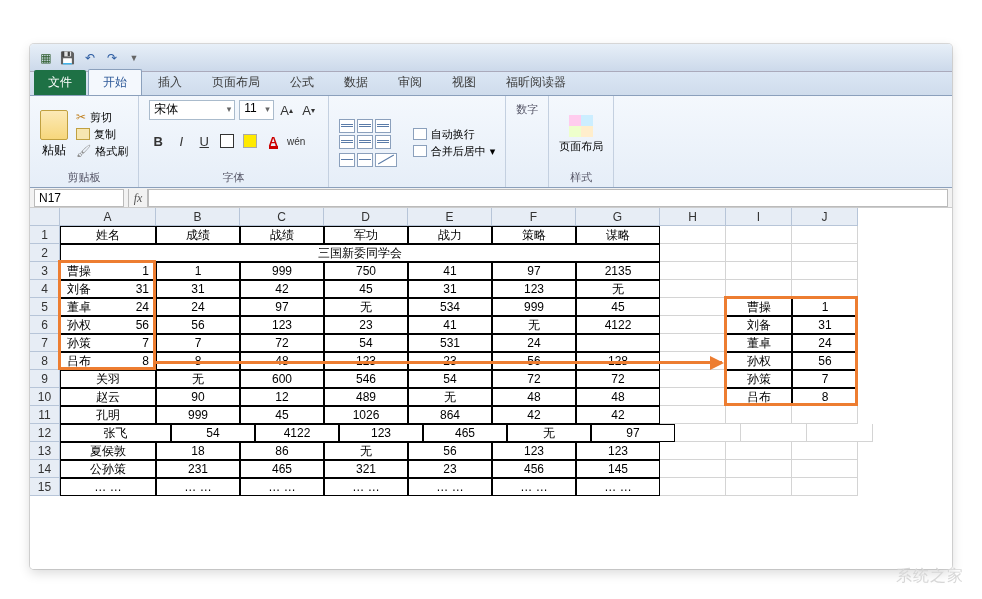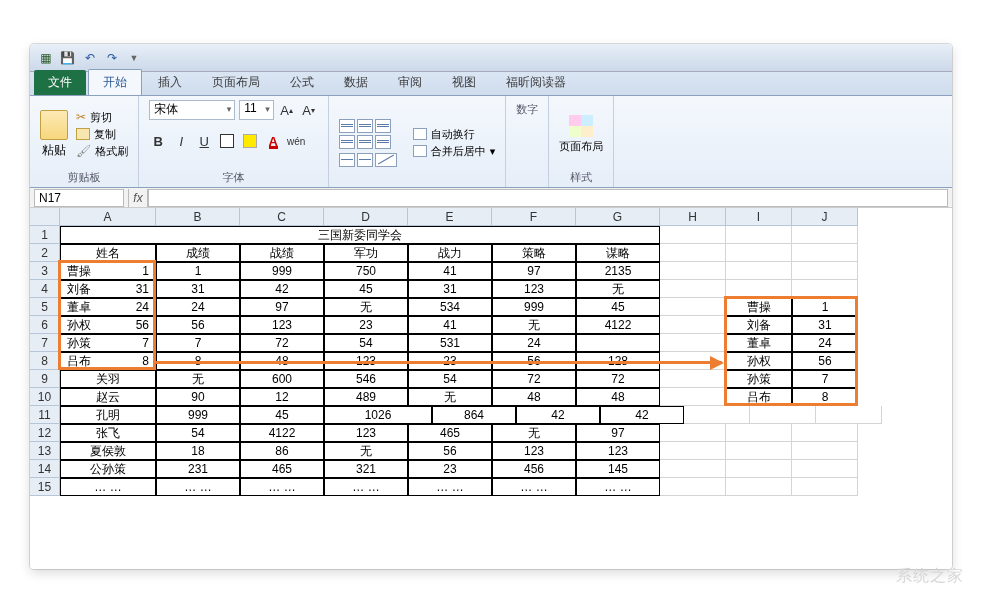--- a/index.html
+++ b/index.html
@@ -63,21 +63,21 @@
 .style-col { display:flex; flex-direction:column; align-items:center; gap:2px; }
 .style-ico1 { width:24px; height:22px; display:flex; flex-wrap:wrap; }
 .style-ico1 i { width:12px; height:11px; }
 .style-ico1 i:nth-child(1){background:#fce;} .style-ico1 i:nth-child(2){background:#cef;} .style-ico1 i:nth-child(3){background:#efc;} .style-ico1 i:nth-child(4){background:#fec;}
 .style-ico2 { width:24px; height:22px; background:repeating-linear-gradient(#6aa,#6aa 3px,#fff 3px,#fff 6px); border:1px solid #599; }
 .style-lbl { font-size:11px; }
 
 
 .fx-bar { height:20px; background:#f2f2f2; border-bottom:1px solid #ccc; display:flex; align-items:flex-end; }
 .name-box { width:90px; height:18px; border:1px solid #bbb; background:#fff; margin:0 4px; padding:0 4px; font-size:12px; display:flex; align-items:center; }
-.fx-lbl { width:20px; text-align:center; font-style:italic; color:#555; border-left:1px solid #bbb; border-right:1px solid #bbb; height:18px; line-height:18px; }
+.fx-lbl { width:20px; text-align:center; font-style:italic; color:#555; border-left:1px solid #bbb; border-right:1px solid #bbb; height:18px; line-height:18px;font-family:Liberation Serif, serif; }
 .fx-input { flex:1; height:18px; border:1px solid #bbb; background:#fff; margin-right:4px; }
 
 
 .sheet { position:relative; background:#fff; height:calc(100% - 28px - 24px - 92px - 20px); overflow:hidden; }
 .corner { position:absolute; left:0; top:0; width:30px; height:18px; background:#e7edf5; border-right:1px solid #b7c5d8; border-bottom:1px solid #b7c5d8; }
 .col-headers { position:absolute; left:30px; top:0; height:18px; display:flex; }
 .ch { background:#e7edf5; border-right:1px solid #b7c5d8; border-bottom:1px solid #b7c5d8; text-align:center; font-size:12px; color:#333; line-height:18px; }
 .row-headers { position:absolute; left:0; top:18px; width:30px; }
 .rh { height:18px; background:#e7edf5; border-right:1px solid #b7c5d8; border-bottom:1px solid #b7c5d8; text-align:center; font-size:12px; color:#333; line-height:18px; }
 .cells { position:absolute; left:30px; top:18px; }
@@ -275,38 +275,38 @@
         <div class="rh">9</div>
         <div class="rh">10</div>
         <div class="rh">11</div>
         <div class="rh">12</div>
         <div class="rh">13</div>
         <div class="rh">14</div>
         <div class="rh">15</div>
       </div>
     <div class="cells" id="cells">
         <div class="cell-row">
-          <div class="cell btitle" style="width: 600px; border-left: 1px solid rgb(0, 0, 0);">三国新委同学会</div>
-          <div class="cell " style="width: 66px;"></div>
-          <div class="cell " style="width: 66px;"></div>
-          <div class="cell " style="width: 66px;"></div>
-        </div>
-        <div class="cell-row">
           <div class="cell bcell" style="width: 96px; border-left: 1px solid rgb(0, 0, 0);">姓名</div>
           <div class="cell bcell" style="width: 84px;">成绩</div>
           <div class="cell bcell" style="width: 84px;">战绩</div>
           <div class="cell bcell" style="width: 84px;">军功</div>
           <div class="cell bcell" style="width: 84px;">战力</div>
           <div class="cell bcell" style="width: 84px;">策略</div>
           <div class="cell bcell" style="width: 84px;">谋略</div>
           <div class="cell " style="width: 66px;"></div>
           <div class="cell " style="width: 66px;"></div>
           <div class="cell " style="width: 66px;"></div>
         </div>
         <div class="cell-row">
+          <div class="cell btitle" style="width: 600px; border-left: 1px solid rgb(0, 0, 0);">三国新委同学会</div>
+          <div class="cell " style="width: 66px;"></div>
+          <div class="cell " style="width: 66px;"></div>
+          <div class="cell " style="width: 66px;"></div>
+        </div>
+        <div class="cell-row">
           <div class="cell bcell" style="width: 96px; border-left: 1px solid rgb(0, 0, 0); display: flex; justify-content: space-between; padding: 0px 6px;">
             <span>曹操</span>
             <span>1</span>
           </div>
           <div class="cell bcell" style="width: 84px;">1</div>
           <div class="cell bcell" style="width: 84px;">999</div>
           <div class="cell bcell" style="width: 84px;">750</div>
           <div class="cell bcell" style="width: 84px;">41</div>
           <div class="cell bcell" style="width: 84px;">97</div>
           <div class="cell bcell" style="width: 84px;">2135</div>
@@ -410,30 +410,30 @@
           <div class="cell bcell" style="width: 84px;">48</div>
           <div class="cell bcell" style="width: 84px;">48</div>
           <div class="cell " style="width: 66px;"></div>
           <div class="cell " style="width: 66px;"></div>
           <div class="cell " style="width: 66px;"></div>
         </div>
         <div class="cell-row">
           <div class="cell bcell" style="width: 96px; border-left: 1px solid rgb(0, 0, 0);">孔明</div>
           <div class="cell bcell" style="width: 84px;">999</div>
           <div class="cell bcell" style="width: 84px;">45</div>
-          <div class="cell bcell" style="width: 108px;">1026</div>
+          <div class="cell bcell" style="width: 84px;">1026</div>
           <div class="cell bcell" style="width: 84px;">864</div>
           <div class="cell bcell" style="width: 84px;">42</div>
           <div class="cell bcell" style="width: 84px;">42</div>
           <div class="cell " style="width: 66px;"></div>
           <div class="cell " style="width: 66px;"></div>
           <div class="cell " style="width: 66px;"></div>
         </div>
         <div class="cell-row">
-          <div class="cell bcell" style="width: 96px; border-left: 1px solid rgb(0, 0, 0);">张飞</div>
+          <div class="cell bcell" style="width: 111px; border-left: 1px solid rgb(0, 0, 0);">张飞</div>
           <div class="cell bcell" style="width: 84px;">54</div>
           <div class="cell bcell" style="width: 84px;">4122</div>
           <div class="cell bcell" style="width: 84px;">123</div>
           <div class="cell bcell" style="width: 84px;">465</div>
           <div class="cell bcell" style="width: 84px;">无</div>
           <div class="cell bcell" style="width: 84px;">97</div>
           <div class="cell " style="width: 66px;"></div>
           <div class="cell " style="width: 66px;"></div>
           <div class="cell " style="width: 66px;"></div>
         </div>

